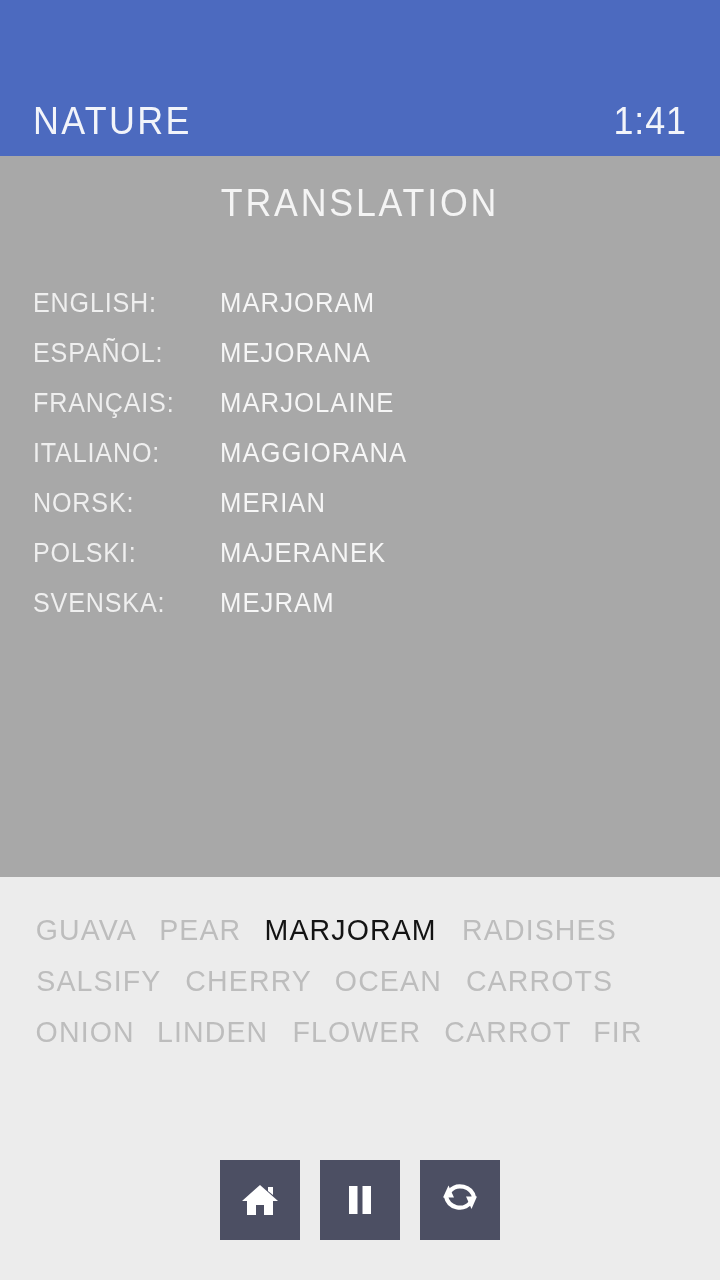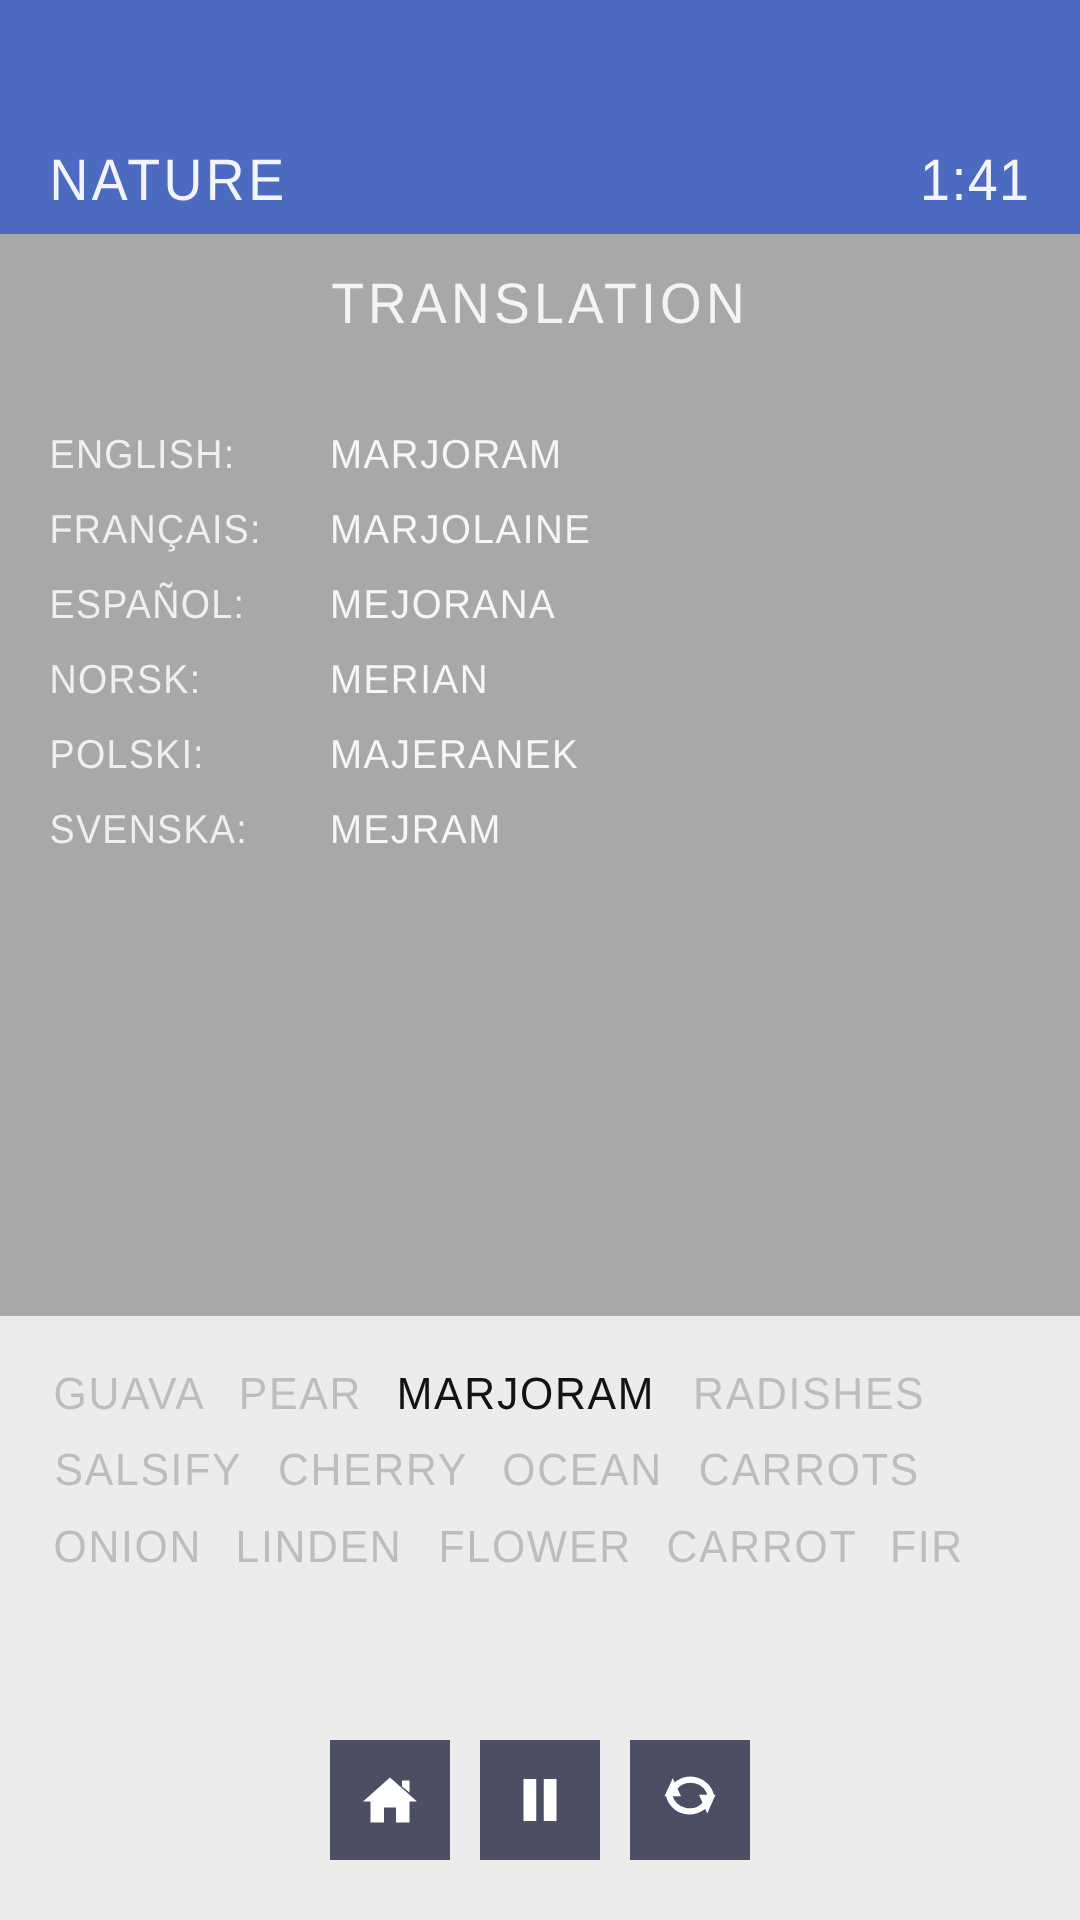--- a/index.html
+++ b/index.html
@@ -5,21 +5,21 @@
   * { margin:0; padding:0; box-sizing:border-box; }
   html, body {
     width:720px; height:1280px;
     background:#ececec;
     font-family:"Liberation Sans", sans-serif;
     overflow:hidden;
   }
   #app {
     position:relative;
     width:720px; height:1280px;
-    background:#0ea5e9;
+    background:#eab308;
     display:flex;
     flex-direction:column;
     border-radius:21px;
   }
 
   
   .header {
     height:156px;
     background:#4c6abf;
     flex:0 0 156px;
@@ -155,26 +155,30 @@
   </div>
 
   <div class="panel">
     <div class="panel-title">TRANSLATION</div>
     <div class="trans-list">
         <div class="trans-row">
           <div class="trans-lang">ENGLISH:</div>
           <div class="trans-word">MARJORAM</div>
         </div>
         <div class="trans-row">
+          <div class="trans-lang">ESPAÑOL:</div>
+          <div class="trans-word">MEJORANA</div>
+        </div>
+        <div class="trans-row">
           <div class="trans-lang">FRANÇAIS:</div>
           <div class="trans-word">MARJOLAINE</div>
         </div>
         <div class="trans-row">
-          <div class="trans-lang">ESPAÑOL:</div>
-          <div class="trans-word">MEJORANA</div>
+          <div class="trans-lang">ITALIANO:</div>
+          <div class="trans-word">MAGGIORANA</div>
         </div>
         <div class="trans-row">
           <div class="trans-lang">NORSK:</div>
           <div class="trans-word">MERIAN</div>
         </div>
         <div class="trans-row">
           <div class="trans-lang">POLSKI:</div>
           <div class="trans-word">MAJERANEK</div>
         </div>
         <div class="trans-row">

